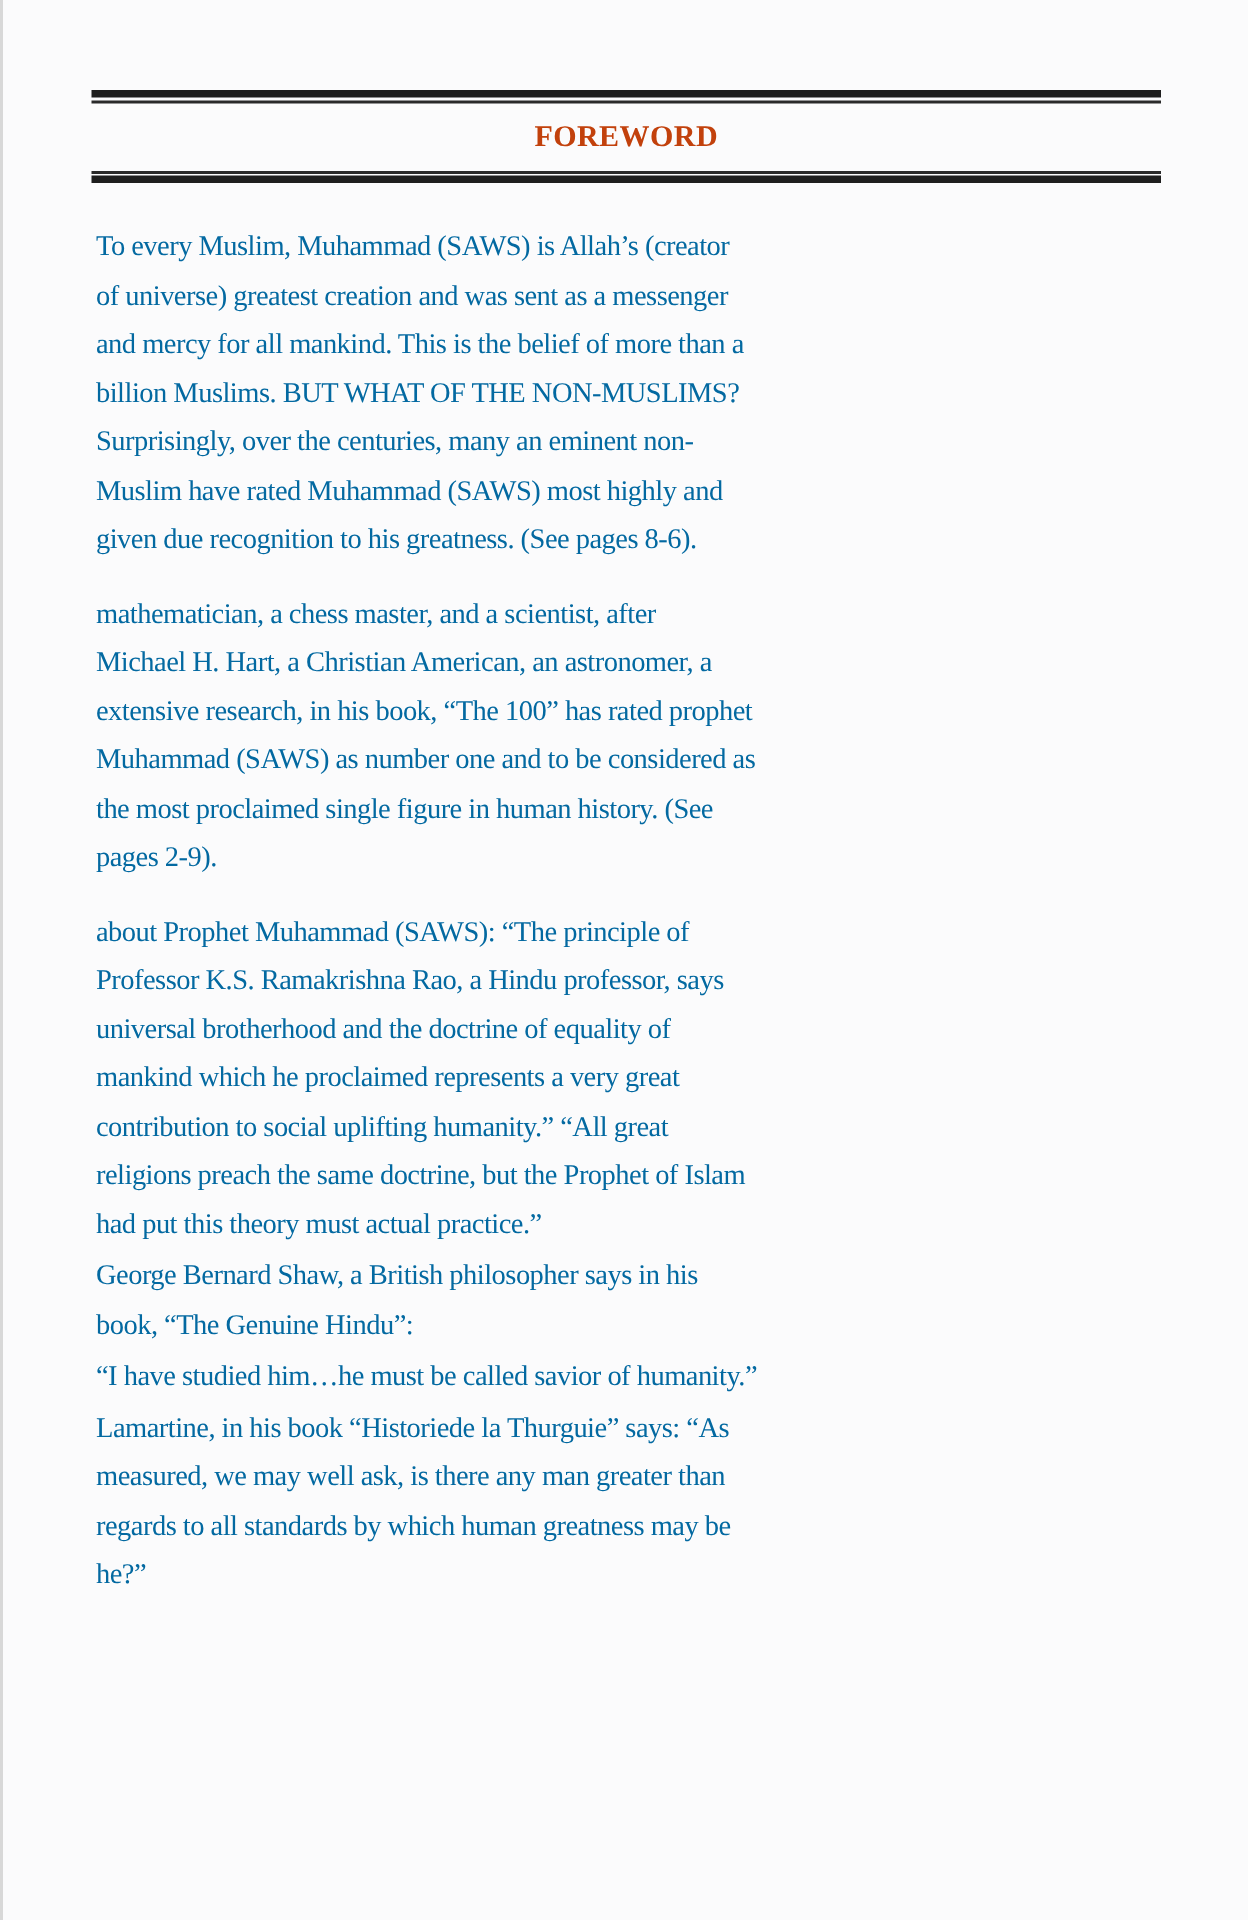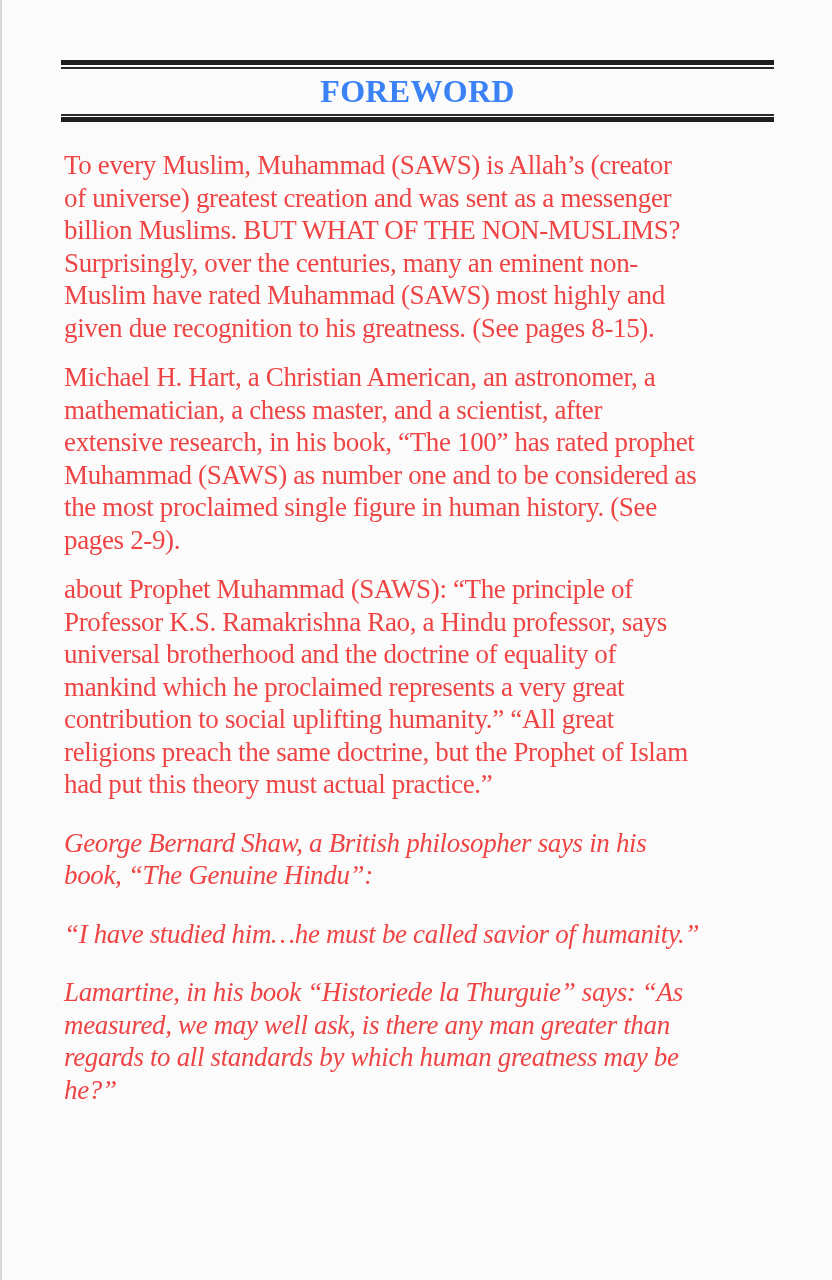--- a/index.html
+++ b/index.html
@@ -44,43 +44,43 @@
       left: 0; right: 0;
       height: 2px;
       background: #2a2a2a;
     }
     .rule.top .thick { top: 0; }
     .rule.top .thin { top: 7px; }
     .rule.bottom .thin { top: 0; }
     .rule.bottom .thick { top: 3px; }
     .title {
       text-align: center;
-      color: #3b82f6;
+      color: #c2410c;
       font-weight: bold;
-      font-size: 32px;
+      font-size: 20px;
       line-height: 40px;
       letter-spacing: 0.3px;
       margin: 1px 0 3px 0;
       font-family: "Liberation Serif", serif;
     }
     .content {
       position: absolute;
       left: 64px;
       top: 149px;
       width: 730px;
-      color: #ef4444;
-      font-size: 27px;
+      color: #0369a1;
+      font-size: 19px;
       line-height: 32.5px;
       letter-spacing: -0.35px;
     }
     .para {
       margin: 0;
     }
     .gap-lg { margin-top: 17px; }
-    .gap-sm { margin-top: 26px; font-style: italic; }
+    .gap-sm { margin-top: 2px; }
     .line {
       display: block;
       white-space: nowrap;
     }
   </style>
 </head>
 <body>
 
 <div class="page-edge"></div>
 
@@ -93,29 +93,30 @@
   <div class="rule bottom">
     <div class="thin"></div>
     <div class="thick"></div>
   </div>
 </div>
 
 <div class="content">
   <p class="para">
     <span class="line">To every Muslim, Muhammad (SAWS) is Allah’s (creator</span>
     <span class="line">of universe) greatest creation and was sent as a messenger</span>
+    <span class="line">and mercy for all mankind. This is the belief of more than a</span>
     <span class="line">billion Muslims. BUT WHAT OF THE NON-MUSLIMS?</span>
     <span class="line">Surprisingly, over the centuries, many an eminent non-</span>
     <span class="line">Muslim have rated Muhammad (SAWS) most highly and</span>
-    <span class="line">given due recognition to his greatness. (See pages 8-15).</span>
+    <span class="line">given due recognition to his greatness. (See pages 8-6).</span>
   </p>
 
   <p class="para gap-lg">
+    <span class="line">mathematician, a chess master, and a scientist, after</span>
     <span class="line">Michael H. Hart, a Christian American, an astronomer, a</span>
-    <span class="line">mathematician, a chess master, and a scientist, after</span>
     <span class="line">extensive research, in his book, “The 100” has rated prophet</span>
     <span class="line">Muhammad (SAWS) as number one and to be considered as</span>
     <span class="line">the most proclaimed single figure in human history. (See</span>
     <span class="line">pages 2-9).</span>
   </p>
 
   <p class="para gap-lg">
     <span class="line">about Prophet Muhammad (SAWS): “The principle of</span>
     <span class="line">Professor K.S. Ramakrishna Rao, a Hindu professor, says</span>
     <span class="line">universal brotherhood and the doctrine of equality of</span>

